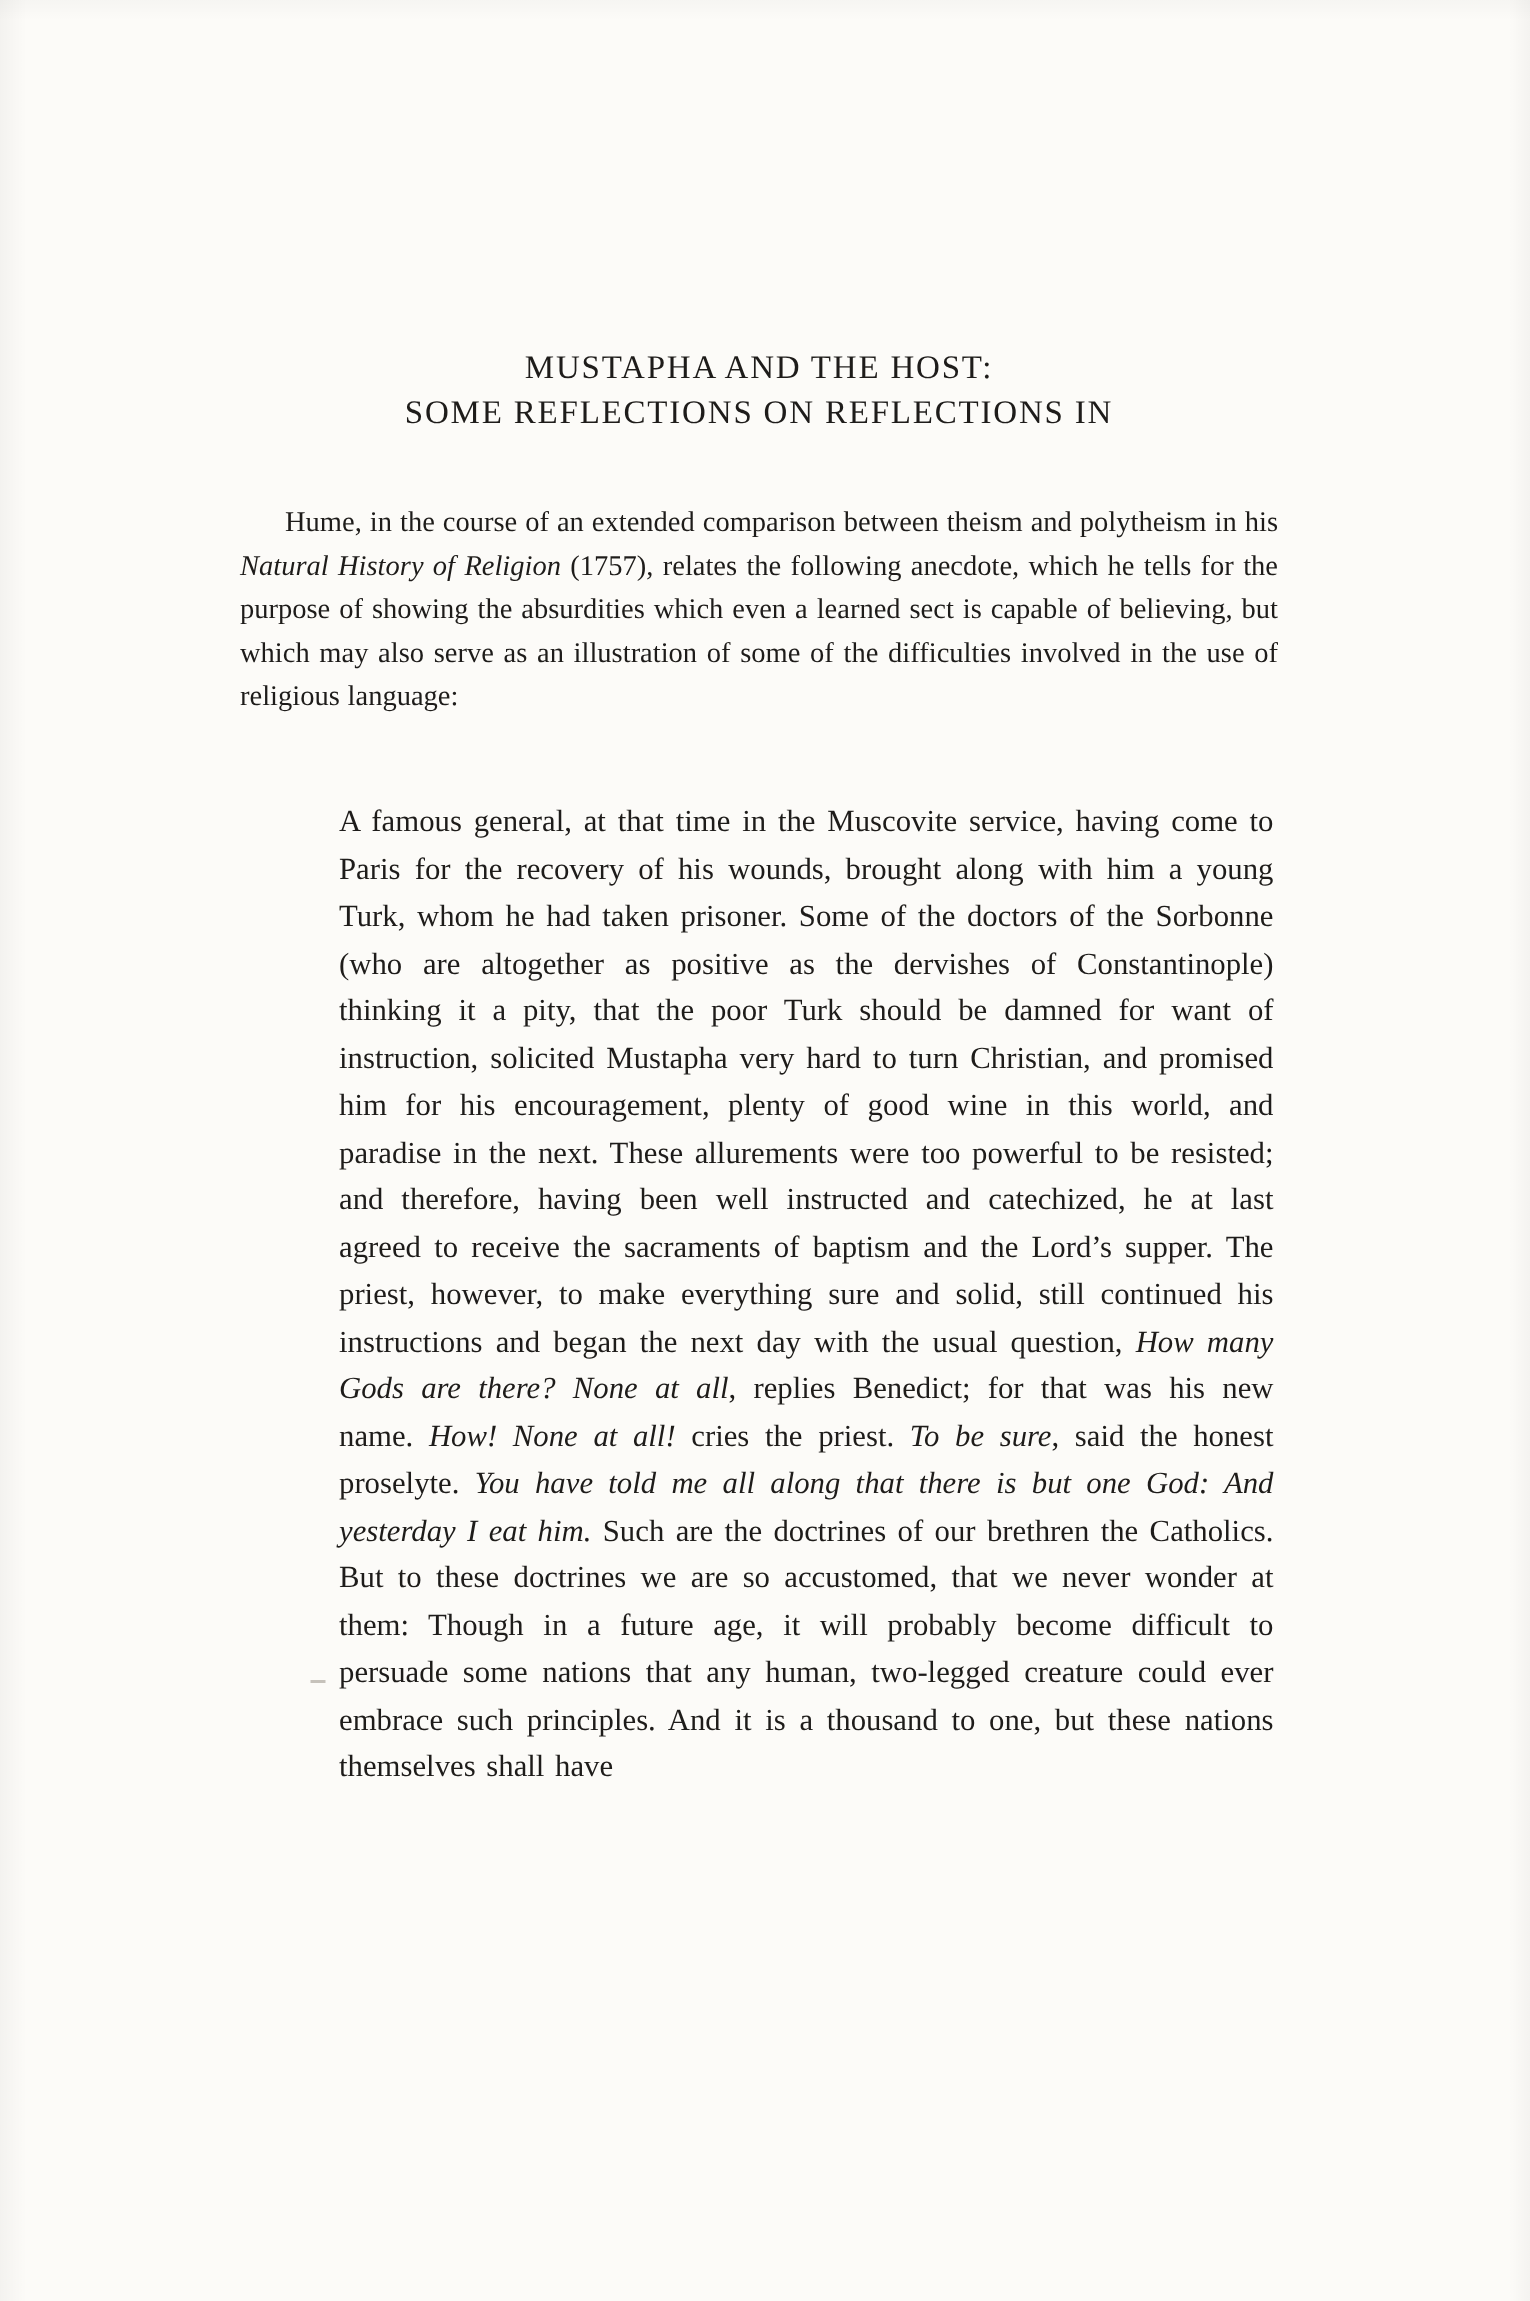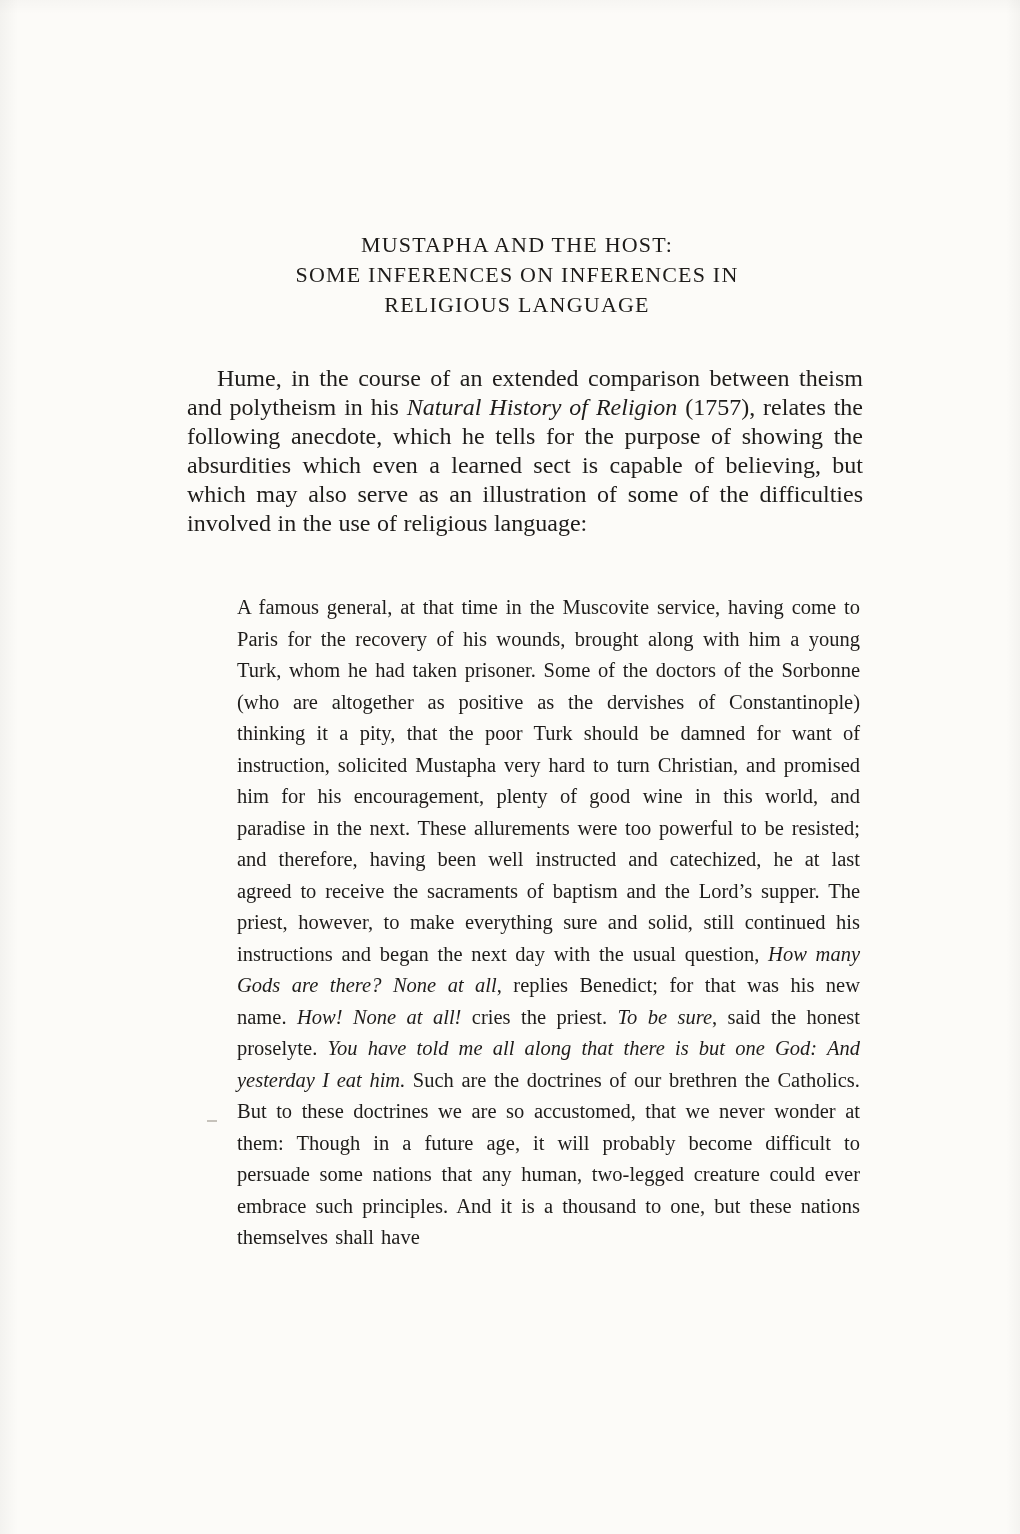--- a/index.html
+++ b/index.html
@@ -27,39 +27,39 @@
     position: absolute;
     inset: 0;
     pointer-events: none;
     background:
       linear-gradient(90deg, rgba(0,0,0,0.035), rgba(0,0,0,0) 18px),
       linear-gradient(270deg, rgba(0,0,0,0.03), rgba(0,0,0,0) 14px),
       linear-gradient(180deg, rgba(0,0,0,0.025), rgba(0,0,0,0) 14px);
   }
   .content {
     position: absolute;
-    left: 171px;
+    left: 160px;
     top: 230px;
     width: 692px;
     font-family: Liberation Serif, serif;
   }
   .title {
     margin: 0;
     font-size: 22px;
     font-weight: normal;
     line-height: 30px;
     text-align: center;
     letter-spacing: 1.2px;
   }
   .title-line {
     display: block;
   }
   .intro {
-    margin: 44px 0 0 16px;
-    font-size: 24px;
+    margin: 44px 0 0 0;
+    font-size: 19px;
     line-height: 29px;
     text-align: justify;
     text-indent: 30px;
     word-spacing: 0.5px;
   }
   .quote {
     margin: 54px 3px 0 66px;
     font-size: 20.5px;
     line-height: 31.5px;
     text-align: justify;
@@ -77,20 +77,19 @@
     background: #c6c2bb;
   }
 </style>
 </head>
 <body>
 
 <div class="page">
   <div class="content">
     <h1 class="title">
       <span class="title-line">MUSTAPHA AND THE HOST:</span>
-      <span class="title-line">SOME INFERENCES ON INFERENCES IN</span>
-      <span class="title-line">RELIGIOUS LANGUAGE</span>
+      <span class="title-line">SOME REFLECTIONS ON REFLECTIONS IN</span>
     </h1>
     <p class="intro"><span>Hume, in the course of an extended comparison between theism and polytheism in his </span><em>Natural History of Religion</em><span> (1757), relates the following anecdote, which he tells for the purpose of showing the absurdities which even a learned sect is capable of believing, but which may also serve as an illustration of some of the difficulties involved in the use of religious language:</span></p>
     <blockquote class="quote"><span>A famous general, at that time in the Muscovite service, having come to Paris for the recovery of his wounds, brought along with him a young Turk, whom he had taken prisoner. Some of the doctors of the Sorbonne (who are altogether as positive as the dervishes of Constantinople) thinking it a pity, that the poor Turk should be damned for want of instruction, solicited Mustapha very hard to turn Christian, and promised him for his encouragement, plenty of good wine in this world, and paradise in the next. These allurements were too powerful to be resisted; and therefore, having been well instructed and catechized, he at last agreed to receive the sacraments of baptism and the Lord’s supper. The priest, however, to make everything sure and solid, still continued his instructions and began the next day with the usual question, </span><em>How many Gods are there? None at all</em><span>, replies Benedict; for that was his new name. </span><em>How! None at all!</em><span> cries the priest. </span><em>To be sure</em><span>, said the honest proselyte. </span><em>You have told me all along that there is but one God: And yesterday I eat him.</em><span> Such are the doctrines of our brethren the Catholics. But to these doctrines we are so accustomed, that we never wonder at them: Though in a future age, it will probably become difficult to persuade some nations that any human, two-legged creature could ever embrace such principles. And it is a thousand to one, but these nations themselves shall have</span></blockquote>
   </div>
   <div class="scan-artifact"></div>
 </div>
 
 </body></html>

